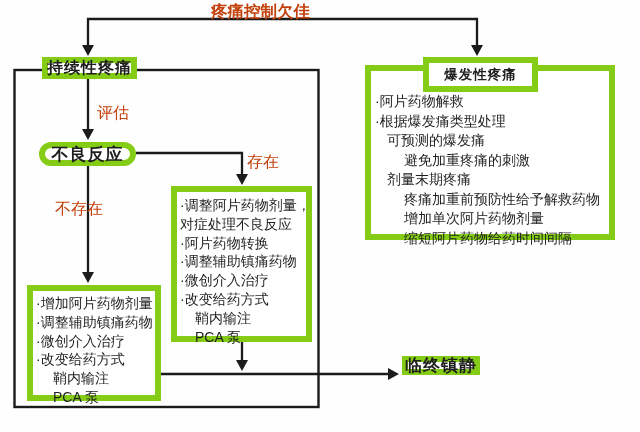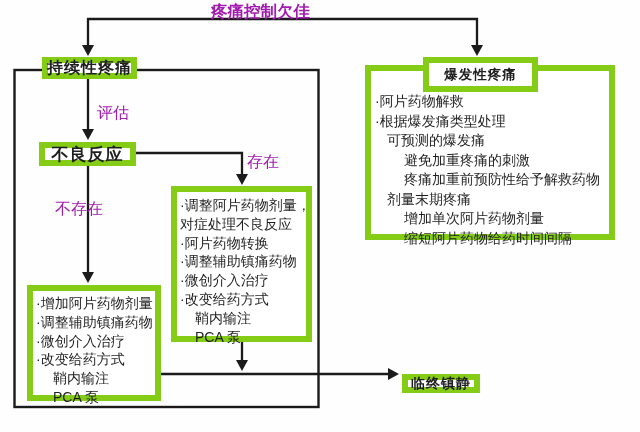--- a/index.html
+++ b/index.html
@@ -10,28 +10,28 @@
   #connectors{position:absolute;left:0;top:0;width:640px;height:432px;z-index:1;}
   .box{
     position:absolute;box-sizing:border-box;background:#ffffff;
     border:6px solid #84cc16;z-index:2;color:#1f1f1f;
   }
   .hdr{
     display:flex;align-items:center;justify-content:center;
     font-weight:bold;z-index:3;letter-spacing:1px;white-space:nowrap;
   }
   .content .ln{white-space:nowrap;}
-  .lbl{position:absolute;z-index:2;white-space:nowrap;color:#a21caf;}
+  .lbl{position:absolute;z-index:2;white-space:nowrap;color:#c2410c;}
   .bold{font-weight:bold;}
 
   
   #node-persistent{left:42px;top:57px;width:95px;height:22px;font-size:16px;}
-  #node-adverse{left:39px;top:142px;width:97px;height:24px;font-size:17px;}
+  #node-adverse{left:39px;top:142px;width:97px;height:24px;font-size:17px;border-radius:12px;}
   #node-breakthrough{left:423px;top:57px;width:115px;height:35px;font-size:13.5px;}
-  #node-terminal{left:402px;top:374px;width:78px;height:19px;font-size:14px;}
+  #node-terminal{left:402px;top:356px;width:78px;height:19px;font-size:17px;}
 
   
   #box-present{left:171px;top:186px;width:141px;height:156px;
     font-size:14px;line-height:18.8px;padding:4px 6px 0 3px;}
   #box-absent{left:27px;top:285px;width:134px;height:116px;
     font-size:14px;line-height:18.8px;padding:3px 2px 0 3px;}
   #box-breakthrough{left:365px;top:65px;width:250px;height:175px;
     font-size:14px;line-height:19.5px;padding:21px 2px 0 4px;}
 
   #box-present .i1{padding-left:15px;}
@@ -84,22 +84,22 @@
 
   <div class="lbl" id="lbl-evaluate">评估</div>
   <div class="lbl" id="lbl-present">存在</div>
   <div class="lbl" id="lbl-absent">不存在</div>
 
   <div class="box content" id="box-breakthrough">
     <div class="ln">·阿片药物解救</div>
     <div class="ln">·根据爆发痛类型处理</div>
     <div class="ln i1">可预测的爆发痛</div>
     <div class="ln i2">避免加重疼痛的刺激</div>
+    <div class="ln i1">剂量末期疼痛</div>
     <div class="ln i2">疼痛加重前预防性给予解救药物</div>
-    <div class="ln i1">剂量末期疼痛</div>
     <div class="ln i2">增加单次阿片药物剂量</div>
     <div class="ln i2">缩短阿片药物给药时间间隔</div>
   </div>
 
   <div class="box content" id="box-present">
     <div class="ln">·调整阿片药物剂量，</div>
     <div class="ln">对症处理不良反应</div>
     <div class="ln">·阿片药物转换</div>
     <div class="ln">·调整辅助镇痛药物</div>
     <div class="ln">·微创介入治疗</div>

